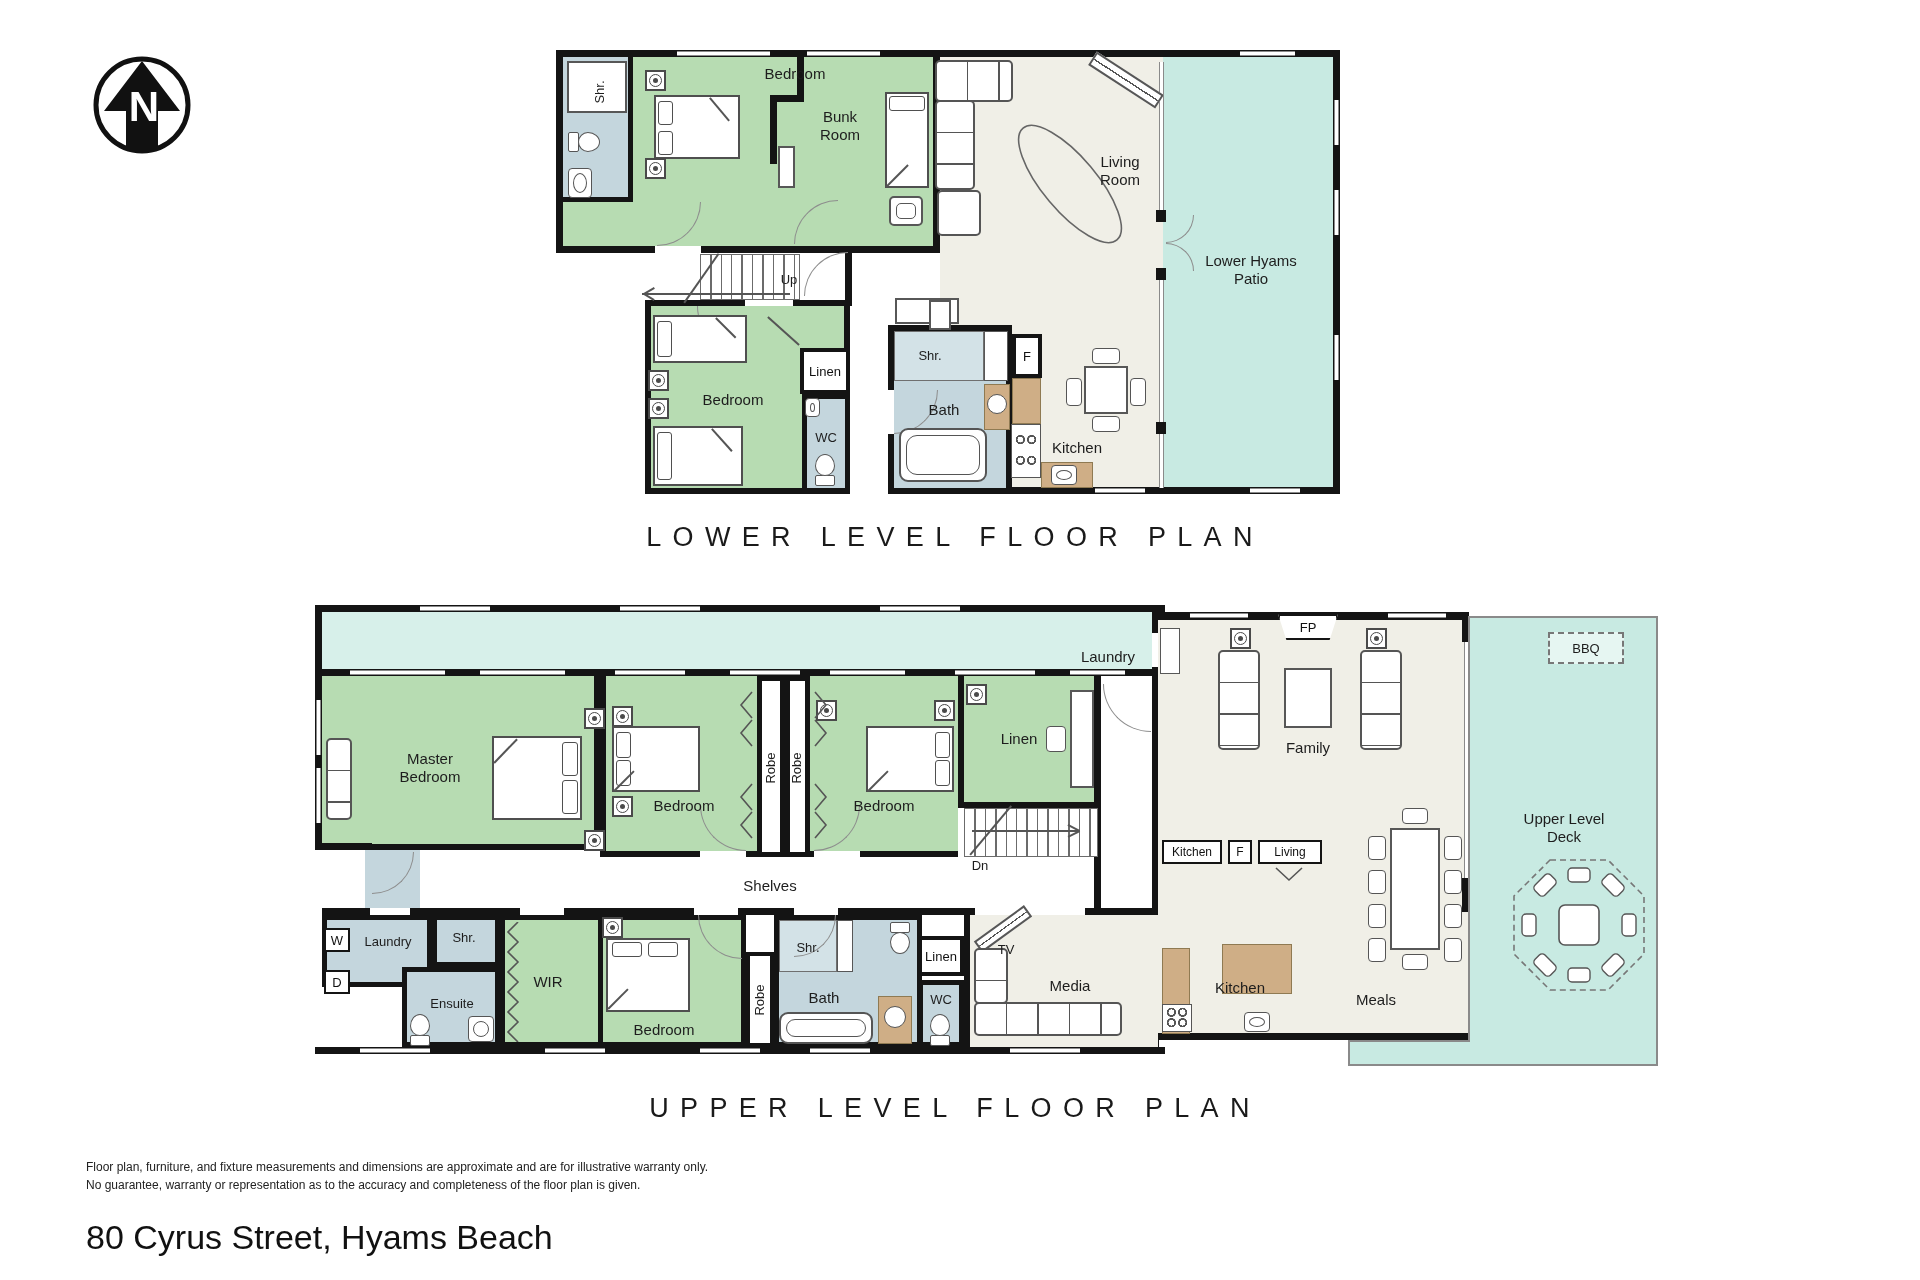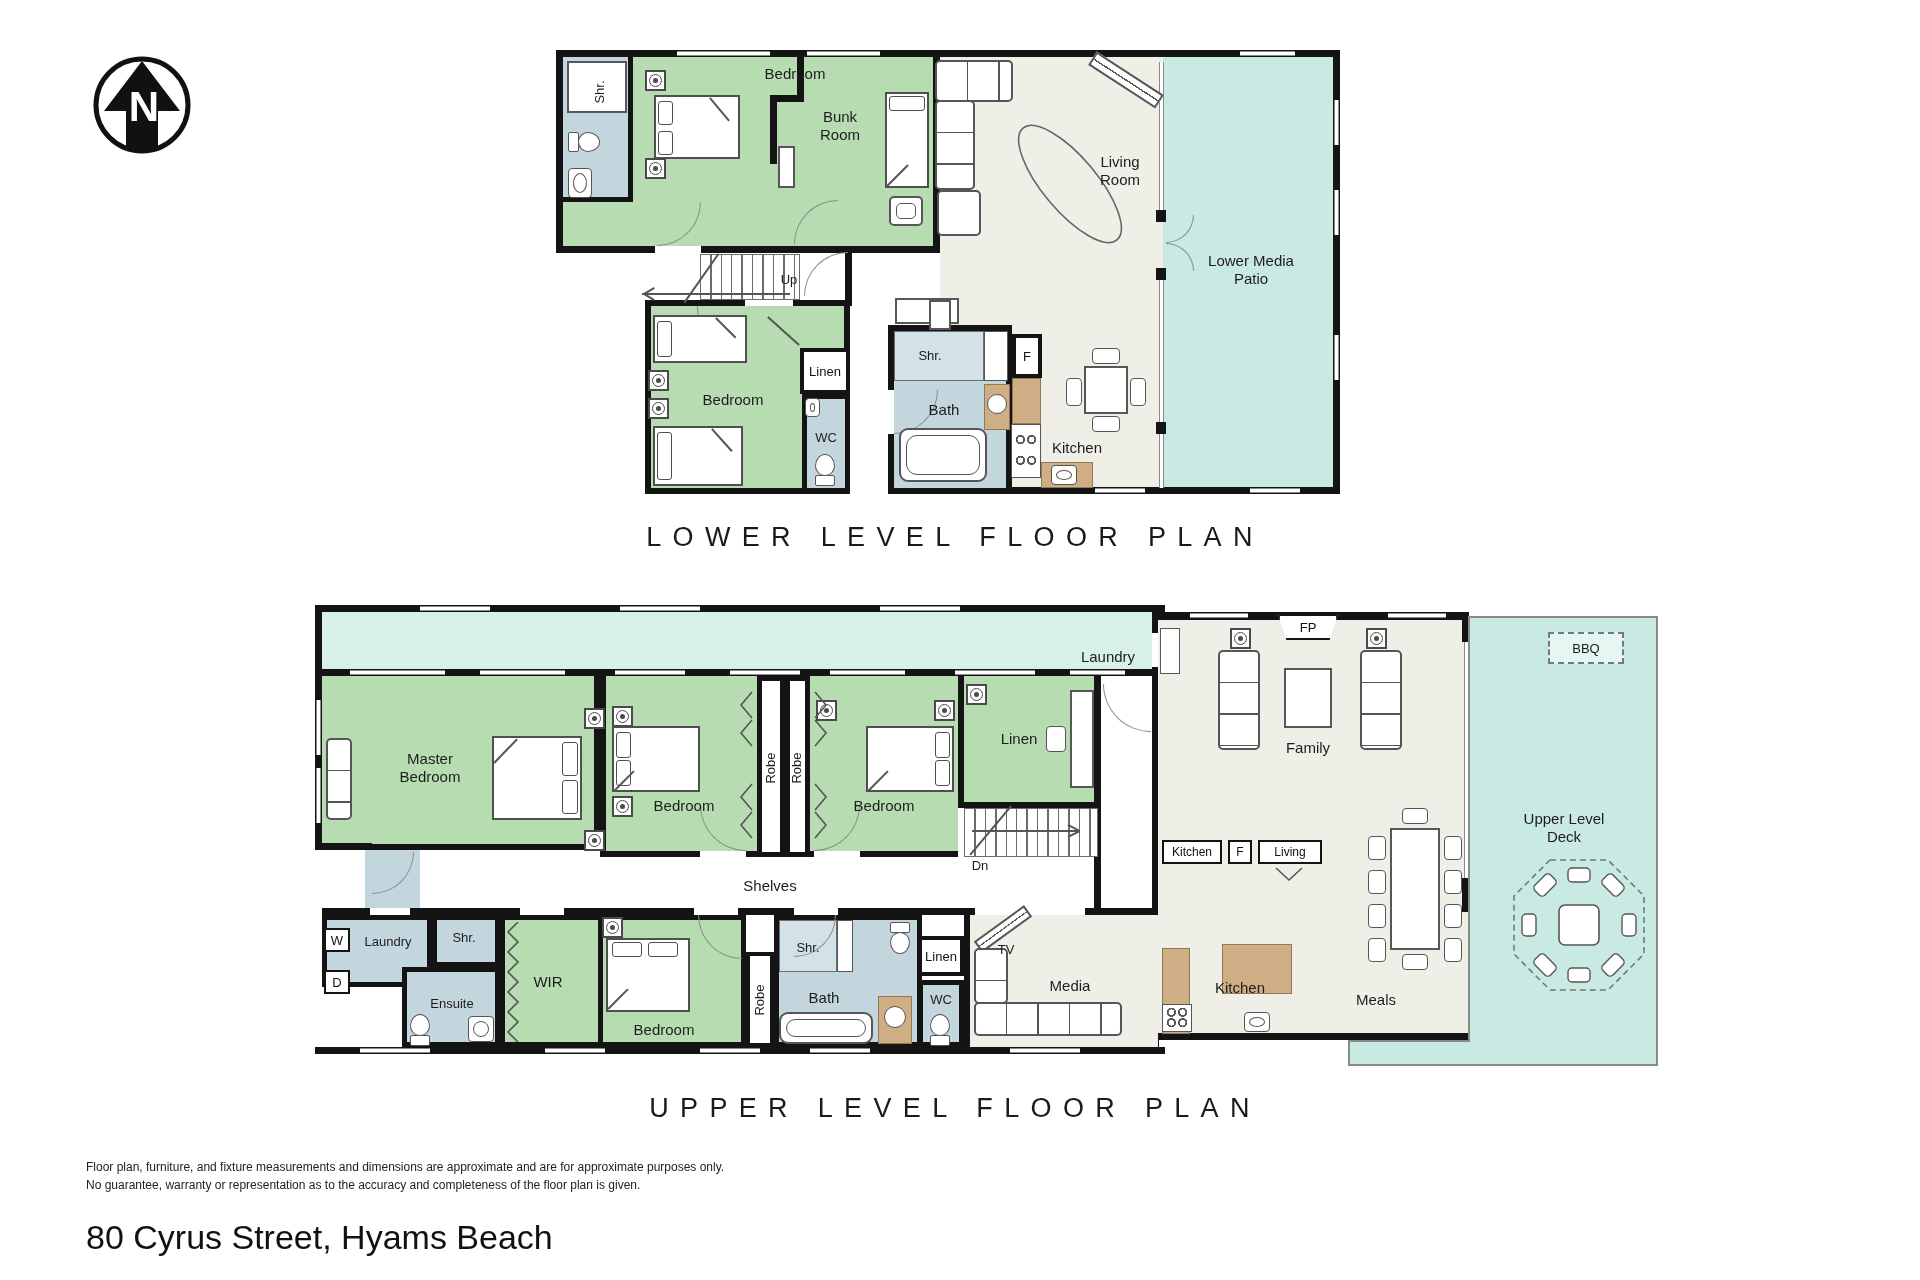--- a/index.html
+++ b/index.html
@@ -165,21 +165,21 @@
 <div class="chair" style="left:1092px;top:416px;width:28px;height:16px"></div>
 <div class="chair" style="left:1066px;top:378px;width:16px;height:28px"></div>
 <div class="chair" style="left:1130px;top:378px;width:16px;height:28px"></div>
 
 <div class="lbl rot sm" style="left:600px;top:92px">Shr.</div>
 <div class="lbl" style="left:795px;top:74px">Bedroom</div>
 <div class="lbl" style="left:840px;top:126px">Bunk
 Room</div>
 <div class="lbl" style="left:1120px;top:171px">Living
 Room</div>
-<div class="lbl" style="left:1251px;top:270px">Lower Media
+<div class="lbl" style="left:1251px;top:270px">Lower Hyams
 Patio</div>
 <div class="lbl sm" style="left:789px;top:280px">Up</div>
 <div class="lbl" style="left:733px;top:400px">Bedroom</div>
 <div class="lbl sm" style="left:826px;top:438px">WC</div>
 <div class="lbl sm" style="left:930px;top:356px">Shr.</div>
 <div class="lbl" style="left:944px;top:410px">Bath</div>
 <div class="lbl" style="left:1077px;top:448px">Kitchen</div>
 <div class="title" style="left:955px;top:537px">LOWER LEVEL FLOOR PLAN</div>
 
 <div class="wall" style="left:315px;top:605px;width:850px;height:7px"></div>
@@ -391,15 +391,15 @@
 <div class="lbl rot sm" style="left:760px;top:1000px">Robe</div>
 <div class="lbl sm" style="left:808px;top:948px">Shr.</div>
 <div class="lbl" style="left:824px;top:998px">Bath</div>
 <div class="lbl sm" style="left:1006px;top:950px">TV</div>
 <div class="lbl sm" style="left:941px;top:1000px">WC</div>
 <div class="lbl" style="left:1070px;top:986px">Media</div>
 <div class="lbl" style="left:1240px;top:988px">Kitchen</div>
 <div class="lbl" style="left:1376px;top:1000px">Meals</div>
 <div class="title" style="left:955px;top:1108px">UPPER LEVEL FLOOR PLAN</div>
 
-<div class="disc" style="left:86px;top:1160px">Floor plan, furniture, and fixture measurements and dimensions are approximate and are for approximate purposes only.</div>
+<div class="disc" style="left:86px;top:1160px">Floor plan, furniture, and fixture measurements and dimensions are approximate and are for illustrative warranty only.</div>
 <div class="disc" style="left:86px;top:1178px">No guarantee, warranty or representation as to the accuracy and completeness of the floor plan is given.</div>
 <div class="addr" style="left:86px;top:1218px">80 Cyrus Street, Hyams Beach</div>
 
 </body></html>

